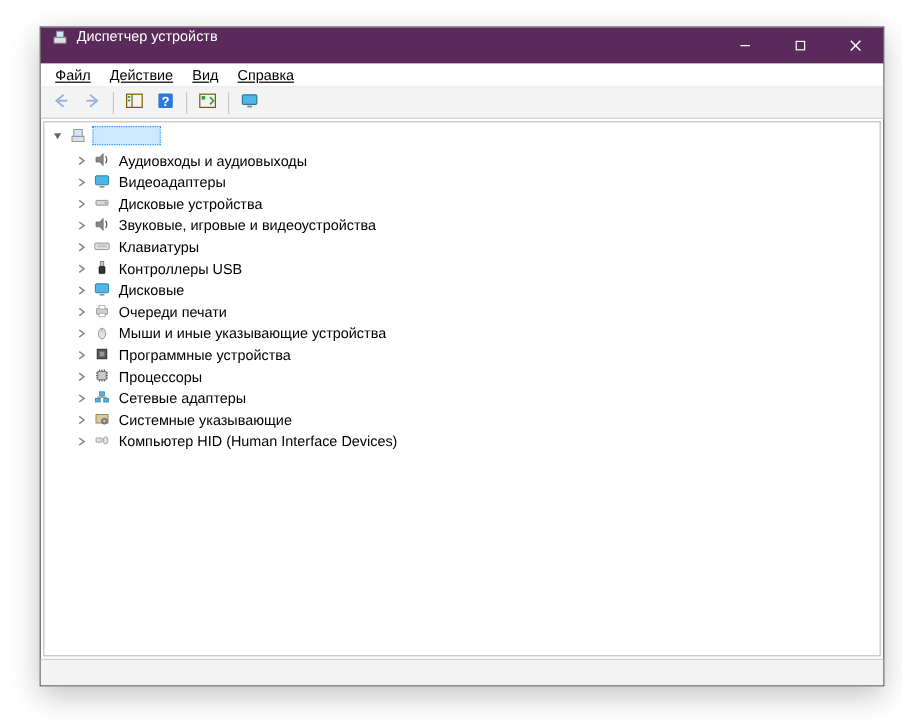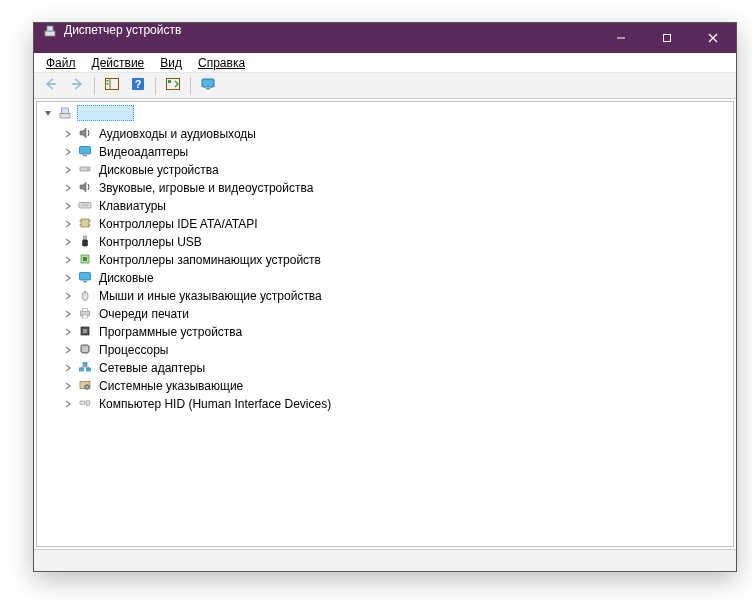--- a/index.html
+++ b/index.html
@@ -346,99 +346,68 @@
             <span class="cat-label">Клавиатуры</span>
           </div>
           <div class="category-row">
             <span class="expander">
               <svg width="10" height="10" viewBox="0 0 10 10">
                 <path d="M3 2 L7 5 L3 8" fill="none" stroke="#888" stroke-width="1.3"></path>
               </svg>
             </span>
             <span class="node-icon">
               <svg width="14" height="14" viewBox="0 0 14 14">
-                <rect x="3" y="3" width="8" height="8" fill="#d8cfa0" stroke="#8a7a30" stroke-width="0.7"></rect>
-                <line x1="1.5" y1="5" x2="3" y2="5" stroke="#8a7a30"></line>
-                <line x1="1.5" y1="9" x2="3" y2="9" stroke="#8a7a30"></line>
-                <line x1="11" y1="5" x2="12.5" y2="5" stroke="#8a7a30"></line>
-                <line x1="11" y1="9" x2="12.5" y2="9" stroke="#8a7a30"></line>
-              </svg>
-            </span>
-            <span class="cat-label">Контроллеры IDE ATA/ATAPI</span>
-          </div>
-          <div class="category-row">
-            <span class="expander">
-              <svg width="10" height="10" viewBox="0 0 10 10">
-                <path d="M3 2 L7 5 L3 8" fill="none" stroke="#888" stroke-width="1.3"></path>
-              </svg>
-            </span>
-            <span class="node-icon">
-              <svg width="14" height="14" viewBox="0 0 14 14">
                 <rect x="5.5" y="2" width="3" height="4" fill="#c0c0c0" stroke="#777" stroke-width="0.6"></rect>
                 <rect x="4.5" y="6" width="5" height="6" rx="1" fill="#333" stroke="#000" stroke-width="0.5"></rect>
               </svg>
             </span>
             <span class="cat-label">Контроллеры USB</span>
           </div>
           <div class="category-row">
             <span class="expander">
               <svg width="10" height="10" viewBox="0 0 10 10">
                 <path d="M3 2 L7 5 L3 8" fill="none" stroke="#888" stroke-width="1.3"></path>
               </svg>
             </span>
             <span class="node-icon">
               <svg width="14" height="14" viewBox="0 0 14 14">
-                <rect x="3" y="3" width="8" height="8" fill="#b8e0b0" stroke="#4a8a3a" stroke-width="0.7"></rect>
-                <rect x="5" y="5" width="4" height="4" fill="#4a8a3a"></rect>
-              </svg>
-            </span>
-            <span class="cat-label">Контроллеры запоминающих устройств</span>
-          </div>
-          <div class="category-row">
-            <span class="expander">
-              <svg width="10" height="10" viewBox="0 0 10 10">
-                <path d="M3 2 L7 5 L3 8" fill="none" stroke="#888" stroke-width="1.3"></path>
-              </svg>
-            </span>
-            <span class="node-icon">
-              <svg width="14" height="14" viewBox="0 0 14 14">
                 <rect x="1.5" y="2.5" width="11" height="7.5" rx="1" fill="#4fb6e8" stroke="#2a7aa8" stroke-width="0.8"></rect>
                 <rect x="5" y="11" width="4" height="1.3" fill="#888"></rect>
               </svg>
             </span>
             <span class="cat-label">Дисковые</span>
-          </div>
-          <div class="category-row">
-            <span class="expander">
-              <svg width="10" height="10" viewBox="0 0 10 10">
-                <path d="M3 2 L7 5 L3 8" fill="none" stroke="#888" stroke-width="1.3"></path>
-              </svg>
-            </span>
-            <span class="node-icon">
-              <svg width="14" height="14" viewBox="0 0 14 14">
-                <ellipse cx="7" cy="8" rx="3" ry="4.5" fill="#e0e0e0" stroke="#888" stroke-width="0.7"></ellipse>
-                <line x1="7" y1="3.5" x2="7" y2="7" stroke="#888" stroke-width="0.6"></line>
-              </svg>
-            </span>
-            <span class="cat-label">Мыши и иные указывающие устройства</span>
           </div>
           <div class="category-row">
             <span class="expander">
               <svg width="10" height="10" viewBox="0 0 10 10">
                 <path d="M3 2 L7 5 L3 8" fill="none" stroke="#888" stroke-width="1.3"></path>
               </svg>
             </span>
             <span class="node-icon">
               <svg width="14" height="14" viewBox="0 0 14 14">
                 <rect x="2.5" y="5" width="9" height="5" rx="0.5" fill="#d0d0d0" stroke="#888" stroke-width="0.7"></rect>
                 <rect x="4.5" y="2.5" width="5" height="3" fill="#fff" stroke="#999" stroke-width="0.6"></rect>
                 <rect x="4.5" y="9" width="5" height="3" fill="#fff" stroke="#999" stroke-width="0.6"></rect>
               </svg>
             </span>
             <span class="cat-label">Очереди печати</span>
+          </div>
+          <div class="category-row">
+            <span class="expander">
+              <svg width="10" height="10" viewBox="0 0 10 10">
+                <path d="M3 2 L7 5 L3 8" fill="none" stroke="#888" stroke-width="1.3"></path>
+              </svg>
+            </span>
+            <span class="node-icon">
+              <svg width="14" height="14" viewBox="0 0 14 14">
+                <ellipse cx="7" cy="8" rx="3" ry="4.5" fill="#e0e0e0" stroke="#888" stroke-width="0.7"></ellipse>
+                <line x1="7" y1="3.5" x2="7" y2="7" stroke="#888" stroke-width="0.6"></line>
+              </svg>
+            </span>
+            <span class="cat-label">Мыши и иные указывающие устройства</span>
           </div>
           <div class="category-row">
             <span class="expander">
               <svg width="10" height="10" viewBox="0 0 10 10">
                 <path d="M3 2 L7 5 L3 8" fill="none" stroke="#888" stroke-width="1.3"></path>
               </svg>
             </span>
             <span class="node-icon">
               <svg width="14" height="14" viewBox="0 0 14 14">
                 <rect x="3" y="3" width="8" height="8" fill="#555" stroke="#222" stroke-width="0.7"></rect>

